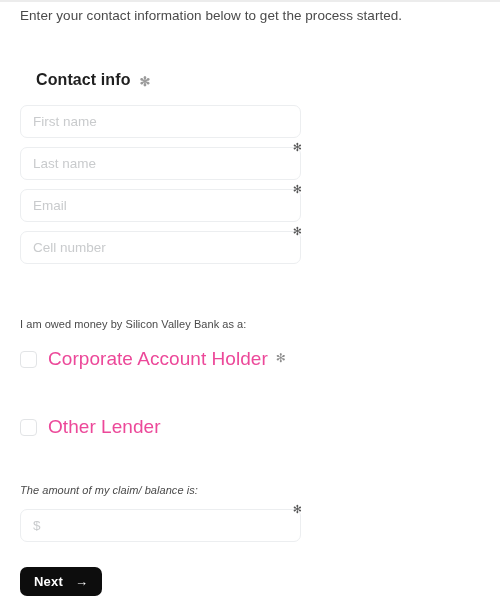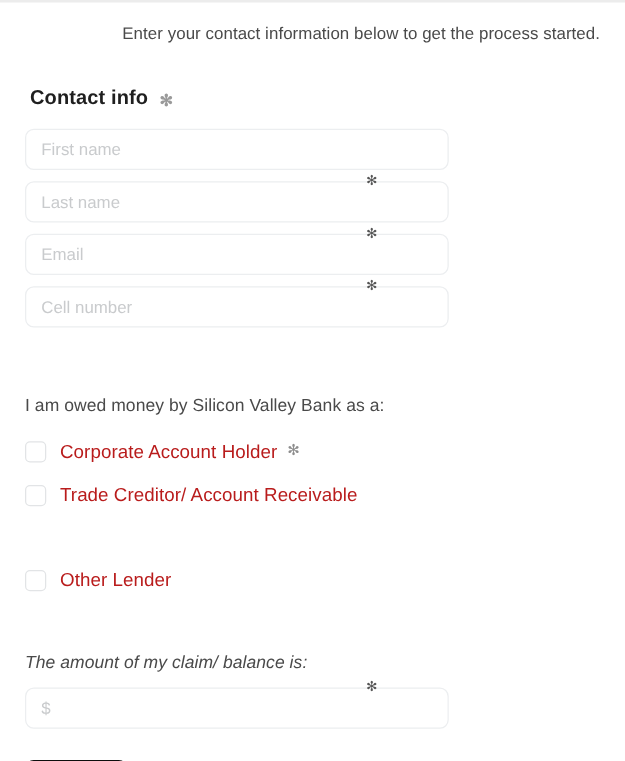--- a/index.html
+++ b/index.html
@@ -34,29 +34,28 @@
     position: absolute;
     left: 20px;
     top: 0;
     width: 460px;
   }
   .intro {
     font-size: 13.5px;
     line-height: 18px;
     color: #4a4a4a;
     margin: 0;
-    padding-top: 18px;
+    padding-top: 7px;
     letter-spacing: 0.05px;
-    text-align: right;
   }
   .section-heading {
     font-size: 16px;
     font-weight: bold;
     color: #1f1f1f;
-    margin: 4px;
+    margin: 16px;
     padding-top: 30px;
     letter-spacing: 0.1px;
     display: flex;
     align-items: center;
   }
   .req-star {
     display: inline-block;
     color: #9a9a9a;
     font-size: 13px;
     line-height: 1;
@@ -70,21 +69,21 @@
   }
   .field-wrap {
     position: relative;
     width: 281px;
     margin-bottom: 9px;
   }
   .field-wrap:last-child {
     margin-bottom: 0;
   }
   .text-input {
-    width: 339px;
+    width: 281px;
     height: 33px;
     box-sizing: border-box;
     border: 1px solid #eceef0;
     border-radius: 7px;
     background: #ffffff;
     font-family: "Liberation Sans", sans-serif;
     font-size: 13.5px;
     color: #3d3d3d;
     padding: 0 12px;
     outline: none;
@@ -96,21 +95,21 @@
   .corner-star {
     position: absolute;
     right: -1px;
     top: -5px;
     color: #555555;
     font-size: 11px;
     line-height: 1;
     user-select: none;
   }
   .block-label {
-    font-size: 14px;
+    font-size: 11px;
     color: #4a4a4a;
     margin: 0;
     letter-spacing: 0.05px;
   }
   .owed-label {
     padding-top: 54px;
   }
   .checkbox-list {
     margin-top: 18px;
   }
@@ -128,22 +127,22 @@
   .checkbox-box {
     width: 17px;
     height: 17px;
     box-sizing: border-box;
     border: 1px solid #e2e4e6;
     border-radius: 4px;
     background: #ffffff;
     flex: 0 0 auto;
   }
   .checkbox-label {
-    font-size: 15px;
-    color: #b91c1c;
+    font-size: 19px;
+    color: #ec4899;
     margin-left: 11px;
     letter-spacing: 0.05px;
   }
   .inline-star {
     color: #8d8d8d;
     font-size: 12px;
     margin-left: 8px;
     position: relative;
     top: -1px;
     user-select: none;
@@ -225,25 +224,20 @@
 
     <div class="checkbox-list">
 
       <div class="checkbox-row">
         <span class="checkbox-box"></span>
         <span class="checkbox-label">Corporate Account Holder</span>
         <span class="inline-star">✻</span>
       </div>
 
 
-      <div class="checkbox-row">
-        <span class="checkbox-box"></span>
-        <span class="checkbox-label">Trade Creditor/ Account Receivable</span>
-        <span class="inline-star"></span>
-      </div>
 
       <div class="checkbox-row">
         <span class="checkbox-box"></span>
         <span class="checkbox-label">Other Lender</span>
         <span class="inline-star"></span>
       </div>
 
     </div>
 
     <p class="block-label amount-label">The amount of my claim/ balance is:</p>

